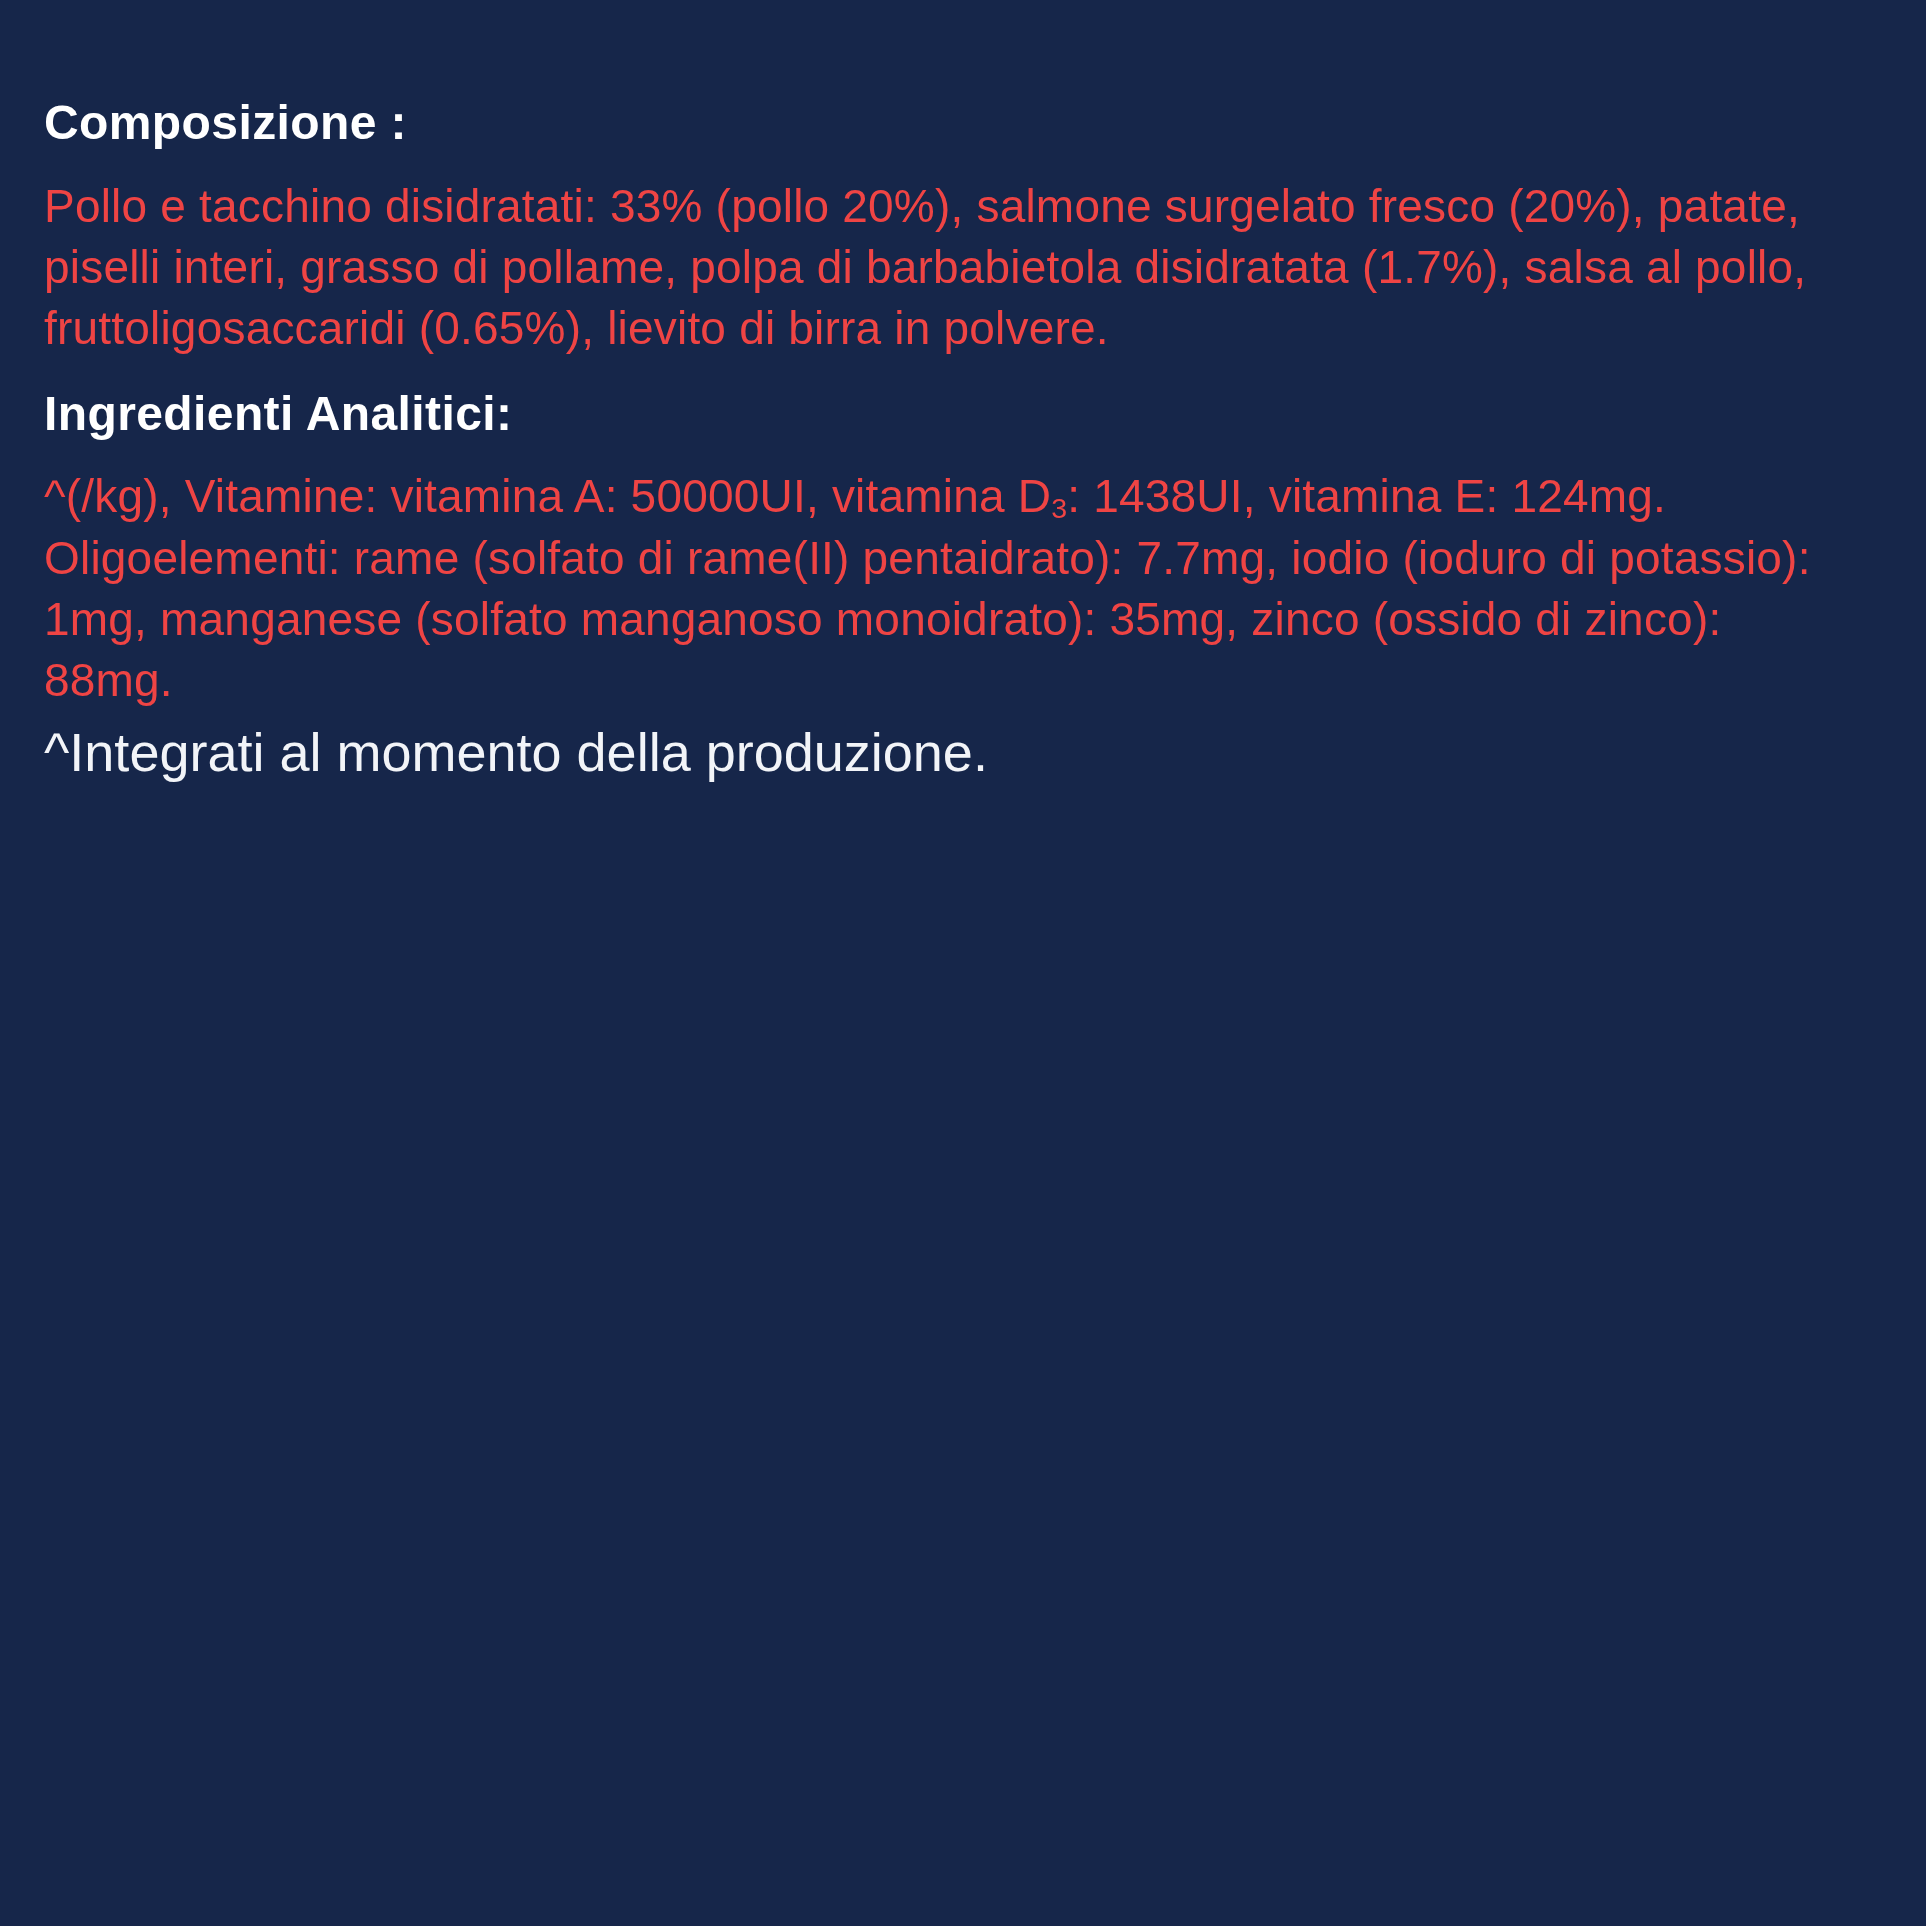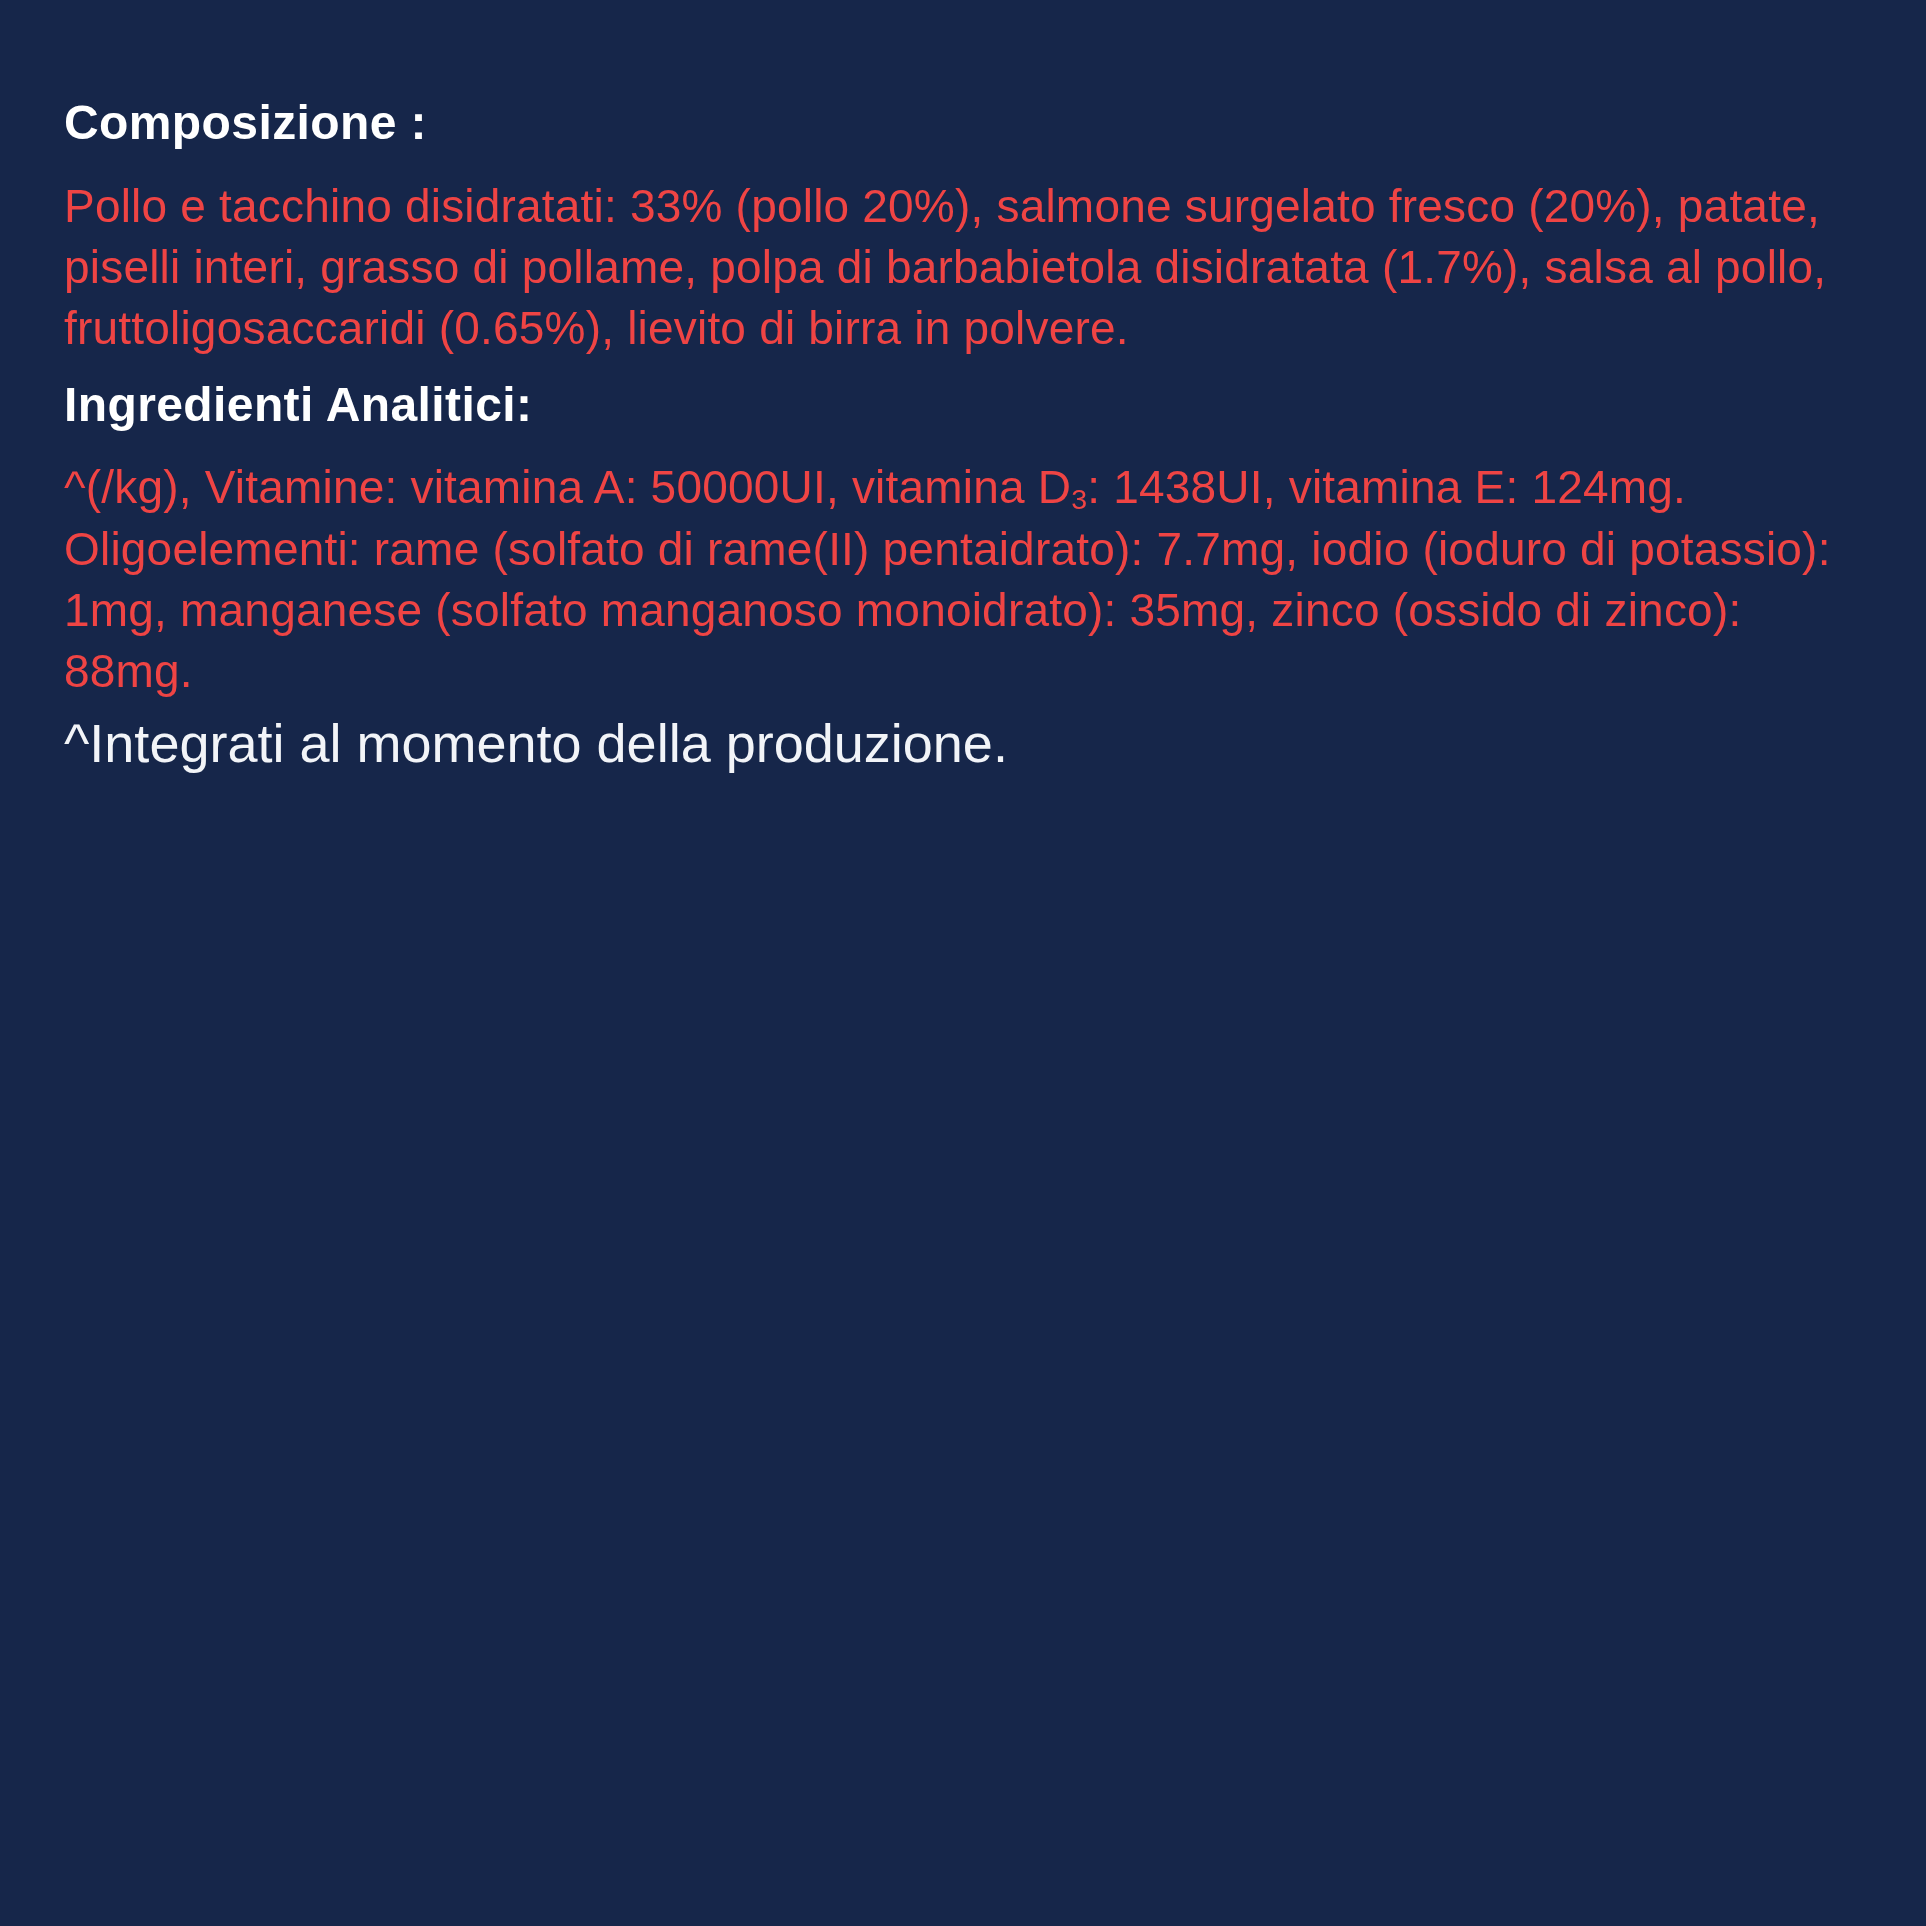--- a/index.html
+++ b/index.html
@@ -13,35 +13,35 @@
     background: #16264a;
     font-family: "Liberation Sans", sans-serif;
     color: #ffffff;
     -webkit-font-smoothing: antialiased;
     overflow: hidden;
   }
   .panel {
     box-sizing: border-box;
     width: 1926px;
     height: 1926px;
-    padding: 92px 54px 0 64px;
+    padding: 92px 54px 0 44px;
   }
   .section {
     margin: 0;
   }
   .heading {
     font-size: 48px;
     font-weight: bold;
     line-height: 1.30;
     letter-spacing: 0.4px;
     margin: 0 0 21.6px 0;
     color: #ffffff;
   }
   .heading.spaced-top {
-    margin-top: 14px;
+    margin-top: 23px;
   }
   .body-text {
     font-size: 46px;
     font-weight: 400;
     line-height: 1.33;
     letter-spacing: 0.2px;
     margin: 0;
     color: #ef4444;
     max-width: 1818px;
   }

